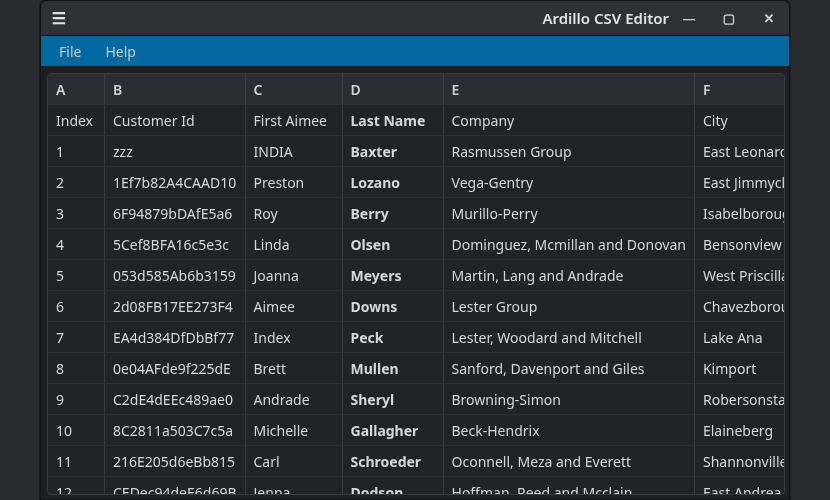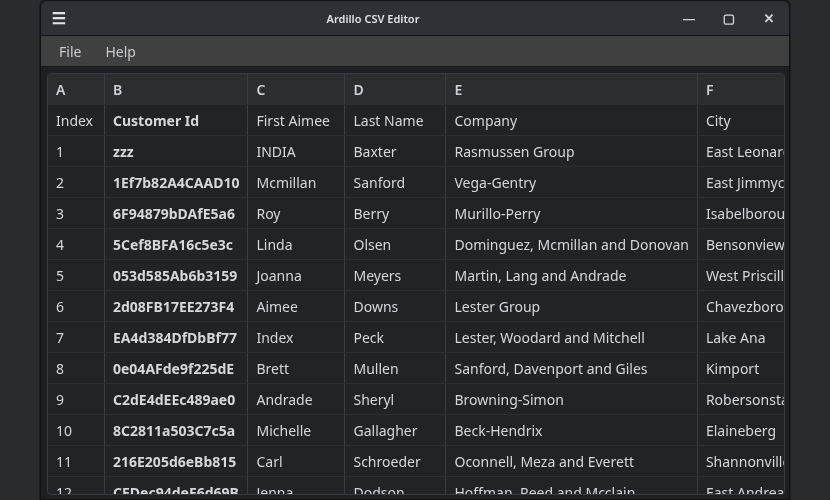--- a/index.html
+++ b/index.html
@@ -41,33 +41,33 @@
     border-top-right-radius: 6px;
   }
   .titlebar .hamburger {
     width: 36px;
     text-align: center;
     font-size: 16px;
     cursor: pointer;
   }
   .titlebar .title {
     flex: 1;
-    text-align: center;
-    font-size: 11px;
+    text-align: right;
+    font-size: 15px;
   }
   .titlebar .win-btn {
     width: 40px;
     text-align: center;
     font-size: 13px;
     cursor: pointer;
     opacity: .9;
   }
   .menubar {
     height: 30px;
-    background: #404040;
+    background: #0369a1;
     border-bottom: 1px solid #17181b;
     display: flex;
     align-items: center;
     padding-left: 6px;
   }
   .menubar .menu-item {
     padding: 4px 12px;
     cursor: pointer;
     color: #c9cbd0;
   }
@@ -105,23 +105,23 @@
     font-weight: 600;
     color: #cfd1d6;
     position: sticky;
     top: 0;
   }
   .grid td {
     color: #d5d7db;
   }
   
   .c0 { width: 40px; }
-  .c1 { width: 118px; font-weight: bold; }
+  .c1 { width: 118px; }
   .c2 { width: 80px; }
-  .c3 { width: 84px; }
+  .c3 { width: 84px; font-weight: bold; }
   .c4 { width: 210px; }
   .c5 { width: 148px; }
 </style>
 </head>
 <body>
 
 <div class="window">
 
   <div class="titlebar">
     <div class="hamburger">☰</div>
@@ -164,22 +164,22 @@
               <td class="c0">1</td>
               <td class="c1">zzz</td>
               <td class="c2">INDIA</td>
               <td class="c3">Baxter</td>
               <td class="c4">Rasmussen Group</td>
               <td class="c5">East Leonard</td>
             </tr>
             <tr>
               <td class="c0">2</td>
               <td class="c1">1Ef7b82A4CAAD10</td>
-              <td class="c2">Mcmillan</td>
-              <td class="c3">Sanford</td>
+              <td class="c2">Preston</td>
+              <td class="c3">Lozano</td>
               <td class="c4">Vega-Gentry</td>
               <td class="c5">East Jimmychester</td>
             </tr>
             <tr>
               <td class="c0">3</td>
               <td class="c1">6F94879bDAfE5a6</td>
               <td class="c2">Roy</td>
               <td class="c3">Berry</td>
               <td class="c4">Murillo-Perry</td>
               <td class="c5">Isabelborough</td>

